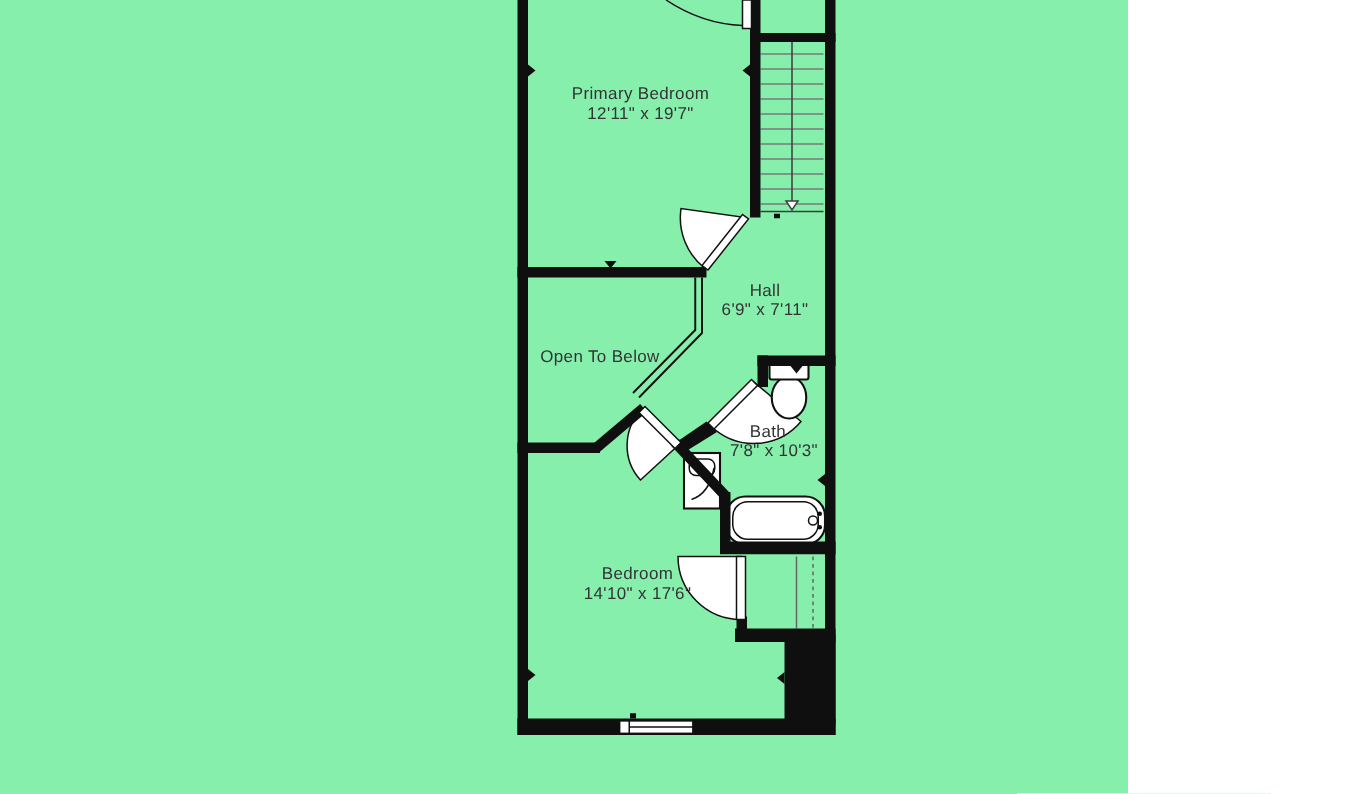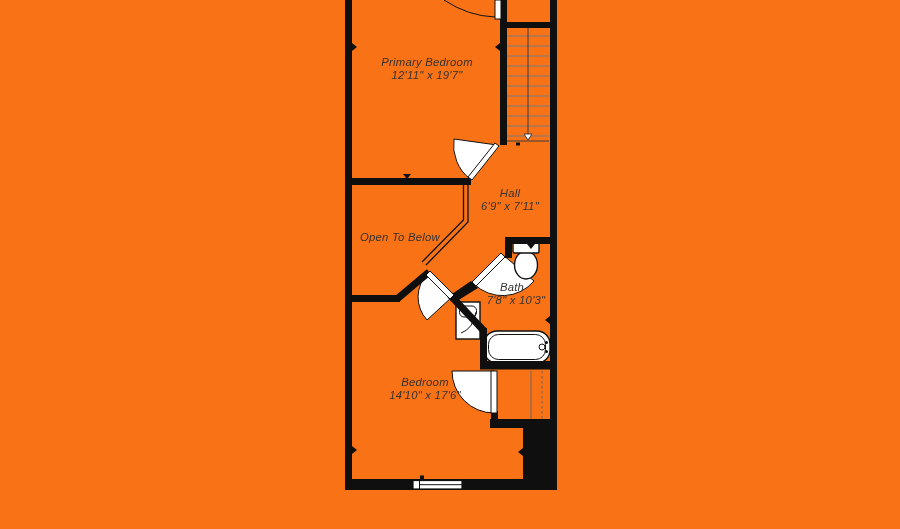--- a/index.html
+++ b/index.html
@@ -1,17 +1,17 @@
 <!DOCTYPE html>
 <html><head>
 <meta charset="utf-8">
 <style>
   html,body{margin:0;padding:0;background:#ffffff;}
-  #stage{position:relative;width:900px;height:529px;background:#f97316;overflow:hidden;
-         font-family:"Liberation Sans",sans-serif;font-style:italic;}
+  #stage{position:relative;width:752px;height:529px;background:#86efac;overflow:hidden;
+         font-family:"Liberation Sans",sans-serif;}
   svg{position:absolute;left:0;top:0;}
   .wall{fill:#0f0f0f;stroke:none;}
   .fixture{fill:#ffffff;stroke:#111111;stroke-width:1.4;}
   .thin{fill:none;stroke:#111111;stroke-width:1;}
   .tread{stroke:#7a7a7a;stroke-width:1;}
   .stairline{stroke:#3c3c3c;stroke-width:1;}
   .rail{fill:none;stroke:#111111;stroke-width:1.3;}
   .pie{fill:#ffffff;stroke:#111111;stroke-width:1;}
   .leaf{fill:#ffffff;stroke:#111111;stroke-width:1;}
   .tick{fill:#0f0f0f;}

